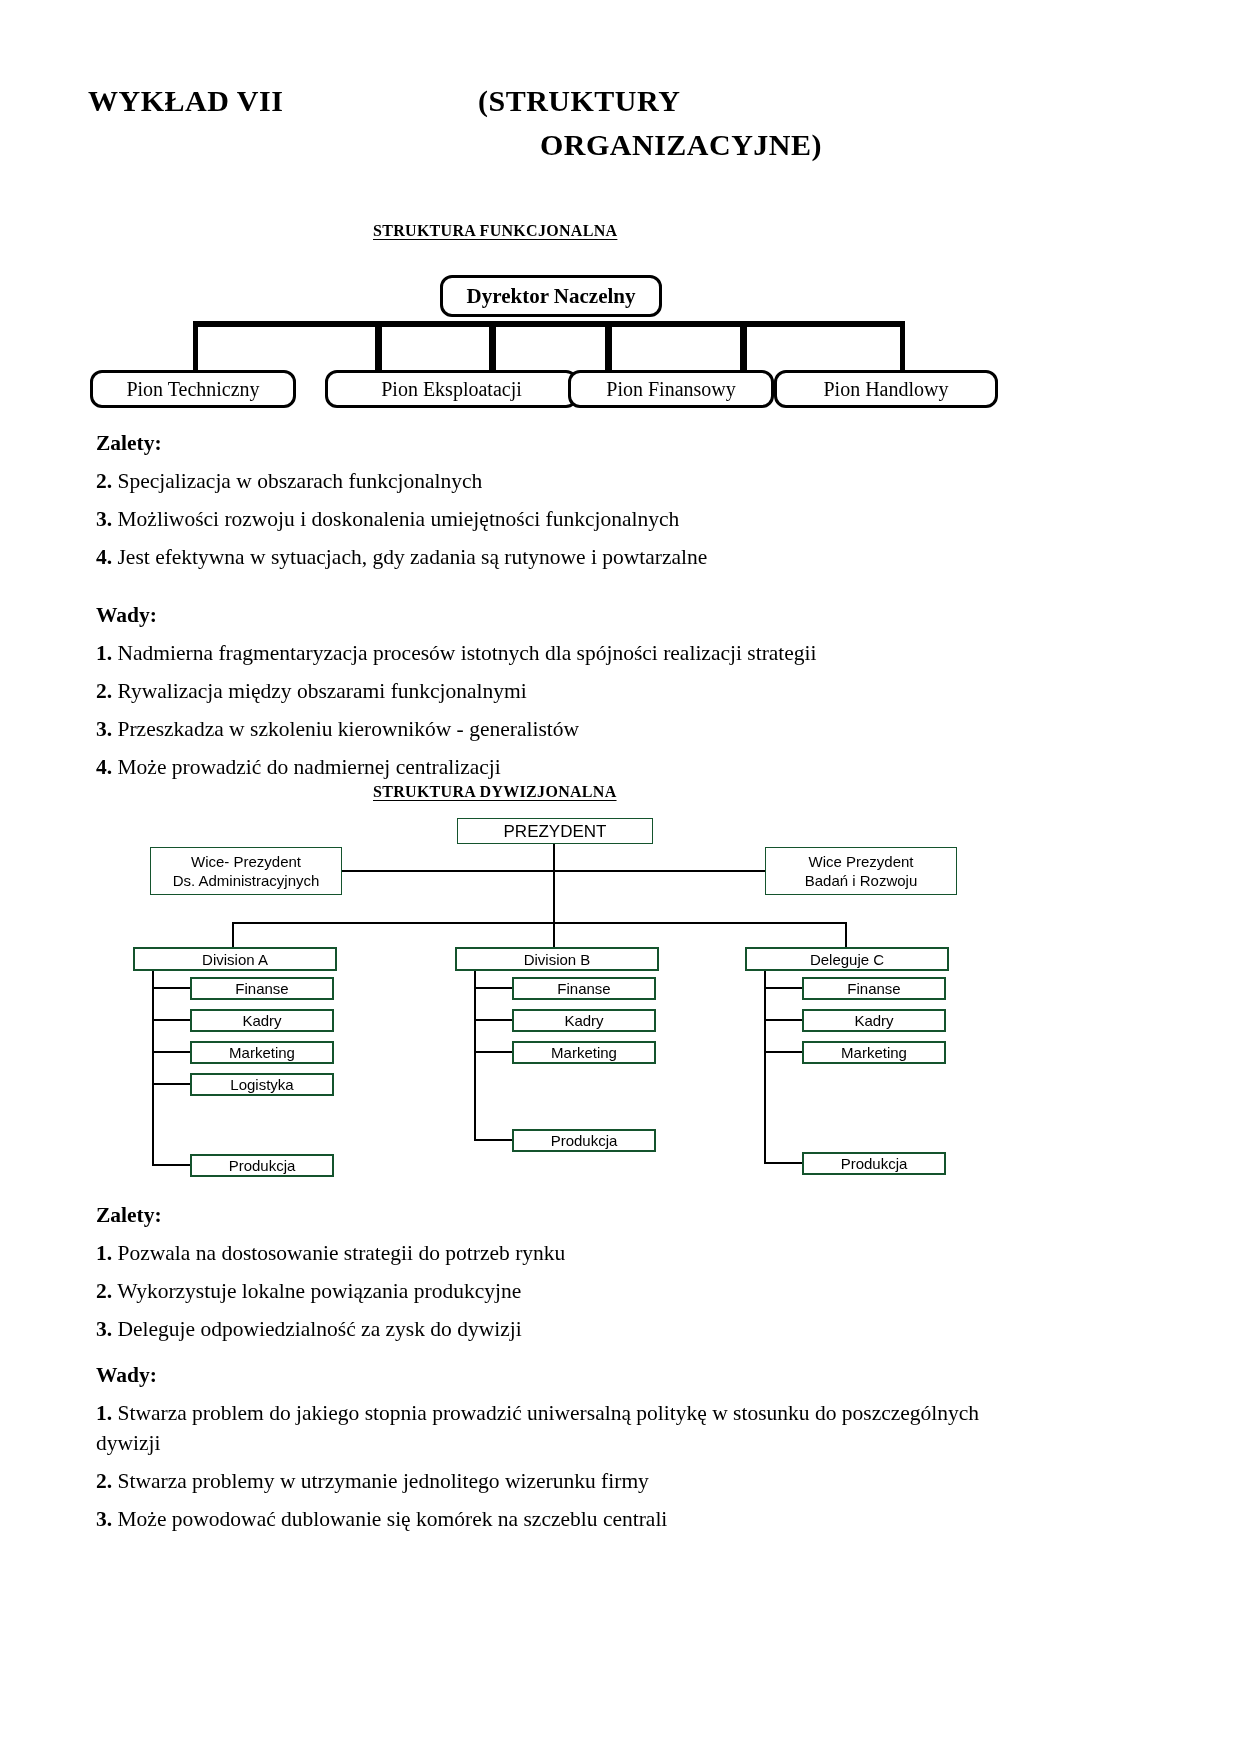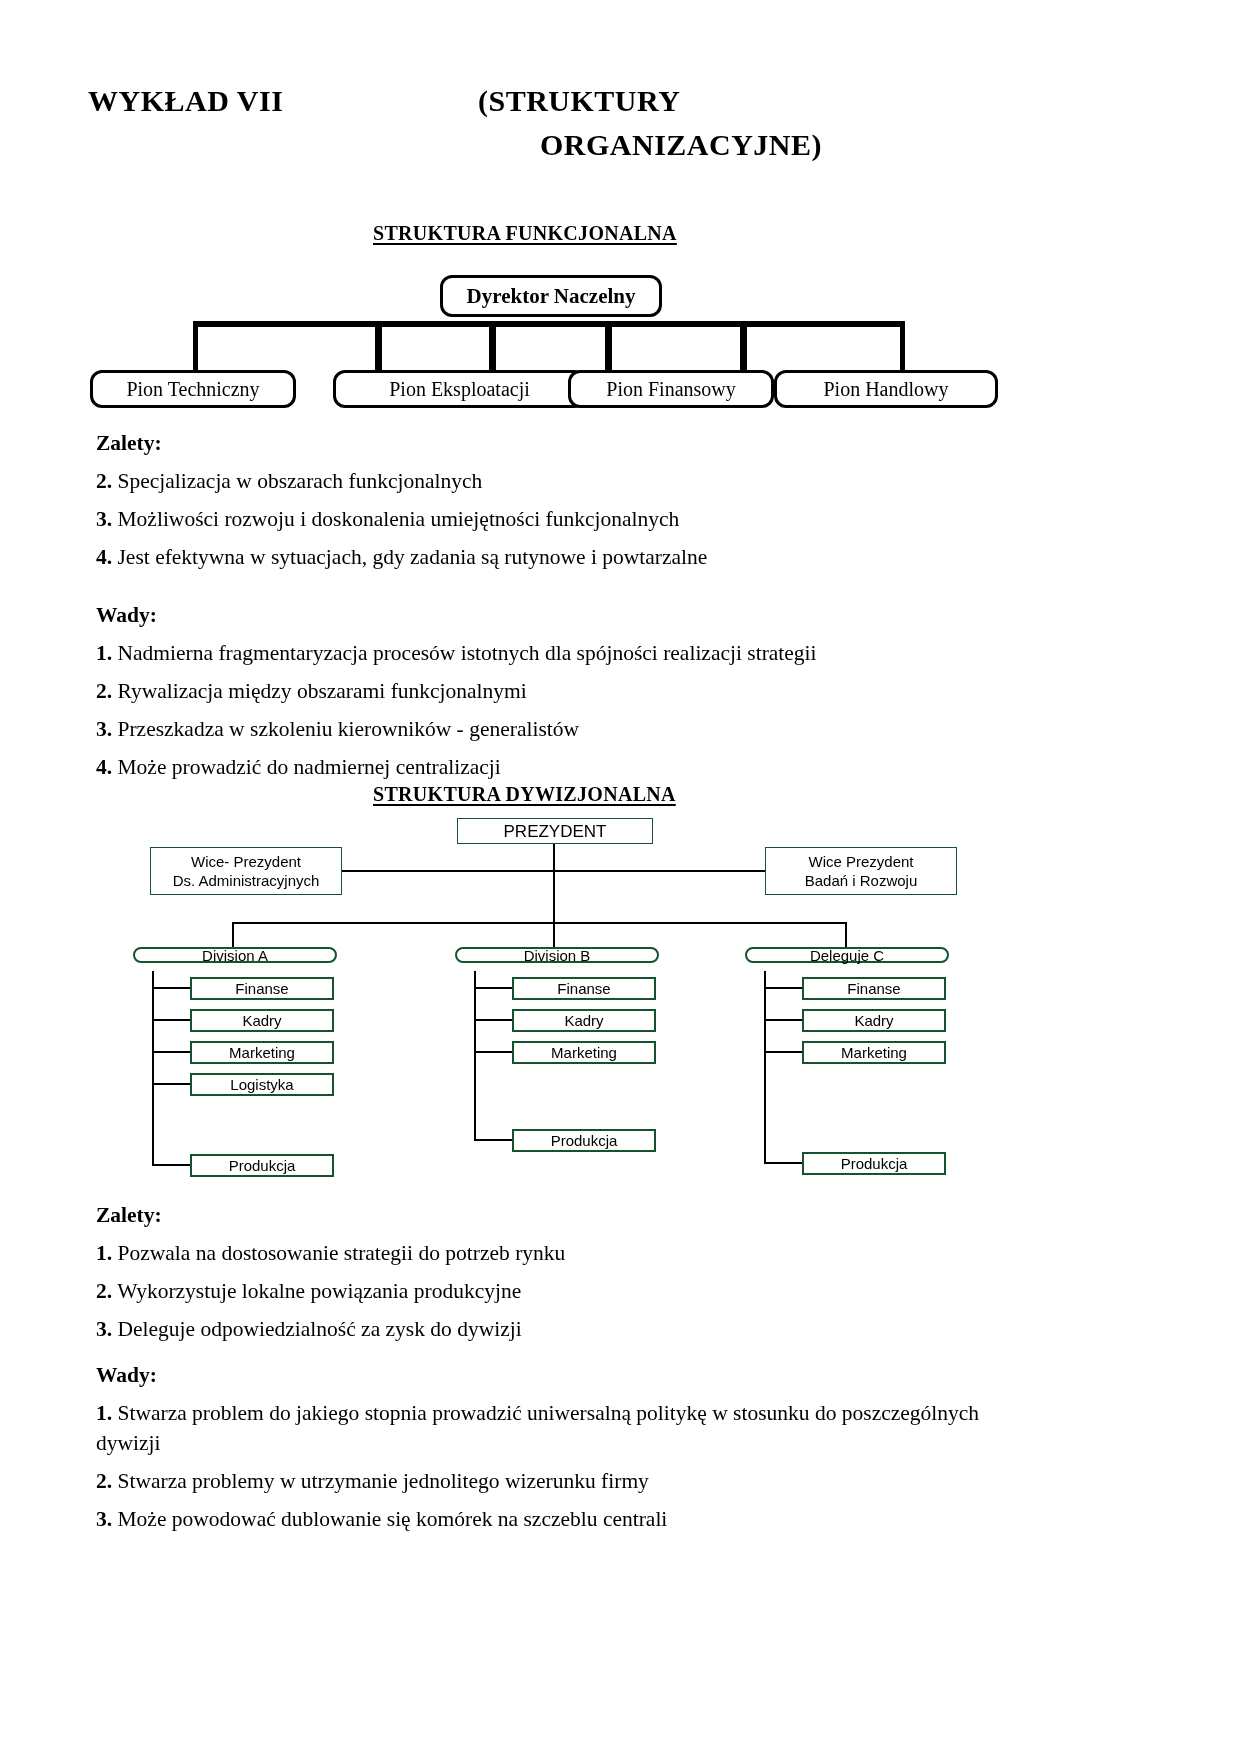--- a/index.html
+++ b/index.html
@@ -22,21 +22,21 @@
     letter-spacing:.5px;
   }
   .title-left{position:absolute;left:0;top:0;}
   .title-right-1{position:absolute;left:390px;top:0;}
   .title-right-2{position:absolute;left:452px;top:44px;}
 
   
   .sec-head{
     position:absolute;
     font-weight:bold;
-    font-size:20px;
+    font-size:16px;
     text-decoration:underline;
     text-underline-offset:3px;
     letter-spacing:.3px;
     white-space:nowrap;
   }
   #sec1-head{left:373px;top:222px;}
   #sec2-head{left:373px;top:783px;}
 
   
   #fn-chart{position:absolute;left:0;top:265px;width:1240px;height:150px;padding-left:24px;}
@@ -49,21 +49,21 @@
     font-family:"Liberation Serif", serif;
     box-sizing:border-box;
     z-index:3;
   }
   #box-dyr{
     left:440px;top:10px;width:222px;height:42px;
     font-size:21px;font-weight:bold;
   }
   .rbox.leaf{height:38px;font-size:20px;font-weight:normal;}
   #leaf0{left:90px;top:105px;width:206px;}
-  #leaf1{left:333px;top:105px;width:253px;}
+  #leaf1{left:325px;top:105px;width:253px;}
   #leaf2{left:568px;top:105px;width:206px;}
   #leaf3{left:774px;top:105px;width:224px;}
 
   .ln{position:absolute;background:#000;z-index:1;}
   
   #bus{left:193px;top:56px;width:712px;height:6px;}
   
   #v0{left:193px;top:56px;width:5px;height:52px;}
   #v1{left:375px;top:56px;width:7px;height:52px;}
   #v2{left:489px;top:56px;width:7px;height:52px;}
@@ -93,21 +93,21 @@
     font-size:15px;line-height:19px;color:#000;z-index:3;text-align:center;
   }
   .sbox.thin{border-width:1.5px;}
   .dln{position:absolute;background:#000;z-index:1;}
 
   #b-prez{left:457px;top:8px;width:196px;height:26px;font-size:17px;}
   .vp{width:192px;height:48px;}
   #b-vp-left{left:150px;top:37px;}
   #b-vp-right{left:765px;top:37px;}
 
-  .divbox{width:204px;height:16px;border-width:2px;border-radius:10px;}
+  .divbox{width:204px;height:24px;border-width:2px;}
   #b-divA{left:133px;top:137px;}
   #b-divB{left:455px;top:137px;}
   #b-divC{left:745px;top:137px;}
 
   .deptbox{width:144px;height:23px;border-width:2px;}
 
   
   #dv-main{left:553px;top:34px;width:2px;height:103px;}
   
   #dv-vl{left:342px;top:60px;width:212px;height:2px;}

